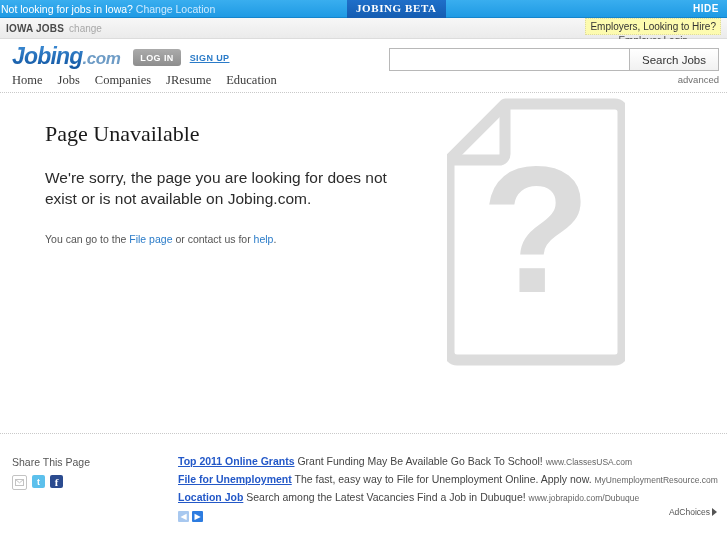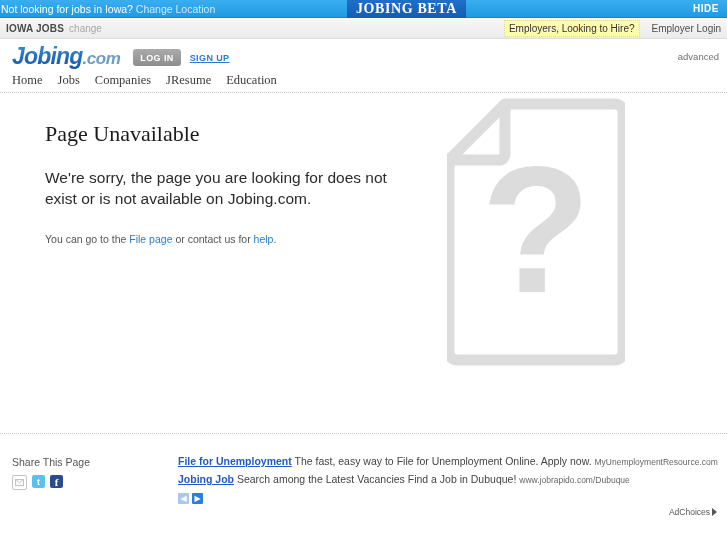--- a/index.html
+++ b/index.html
@@ -38,21 +38,21 @@
   #beta-tab {
     position: absolute;
     left: 347px; top: 0;
     height: 25px;
     line-height: 17px;
     background: #1565c0;
     background: linear-gradient(#1f6fc9, #1055a8);
     color: #ffffff;
     font-family: "Liberation Serif", serif;
     font-weight: bold;
-    font-size: 14px;
+    font-size: 11px;
     letter-spacing: 0.6px;
     padding: 0 9px;
     white-space: nowrap;
   }
   #beta-hide {
     position: absolute;
     right: 8px; top: 0;
     height: 17px;
     line-height: 17px;
     color: #ffffff;
@@ -84,21 +84,21 @@
     font-size: 10px;
     color: #a8a8a8;
     cursor: pointer;
   }
   #employer-links {
     position: absolute;
     right: 6px; top: 0;
     height: 20px;
     display: flex;
     align-items: center;
-    gap: 12px;
+    flex-direction: column;
   }
   #employer-links .hilite {
     background: #fdfbaf;
     color: #333;
     font-size: 10px;
     padding: 2px 4px;
     border: 1px dotted #ddd9a0;
     cursor: pointer;
   }
   #employer-links .plain {
@@ -390,20 +390,24 @@
 
     <div id="mainnav">
       <span>Home</span>
       <span>Jobs</span>
       <span>Companies</span>
       <span>JResume</span>
       <span>Education</span>
     </div>
 
     <div id="search-area">
+      <div id="search-box">
+        <input id="search-input" type="text" placeholder="" style="">
+        <div id="search-btn">Search Jobs</div>
+      </div>
       <div id="advanced-link">advanced</div>
     </div>
   </div>
 
   <div id="content">
     <div id="err-block">
       <div id="err-title">Page Unavailable</div>
       <div id="err-body">We're sorry, the page you are looking for does not exist or is not available on Jobing.com.</div>
       <div id="err-help">
         <span>You can go to the </span><a href="#">File page</a><span> or contact us for </span><a href="#">help</a><span>.</span>
@@ -429,26 +433,31 @@
             <path d="M0.5 0.5 L4.5 3.8 L8.5 0.5" fill="none" stroke="#c3c3c3"></path>
           </svg>
         </span>
         <span class="sicon tw">t</span>
         <span class="sicon fb">f</span>
       </div>
     </div>
 
     <div id="ads">
       <div class="ad-row">
+        <span class="ad-title">Top 2011 Online Grants</span>
+        <span class="ad-desc">Grant Funding May Be Available Go Back To School!</span>
+        <span class="ad-url">www.ClassesUSA.com</span>
+      </div>
+      <div class="ad-row">
         <span class="ad-title">File for Unemployment</span>
         <span class="ad-desc">The fast, easy way to File for Unemployment Online. Apply now.</span>
         <span class="ad-url">MyUnemploymentResource.com</span>
       </div>
       <div class="ad-row">
-        <span class="ad-title">Jobing Job</span>
+        <span class="ad-title">Location Job</span>
         <span class="ad-desc">Search among the Latest Vacancies Find a Job in Dubuque!</span>
         <span class="ad-url">www.jobrapido.com/Dubuque</span>
       </div>
       <div id="ad-pager">
         <span class="pager-btn prev">◀</span>
         <span class="pager-btn next">▶</span>
       </div>
     </div>
 
     <div id="adchoices">

